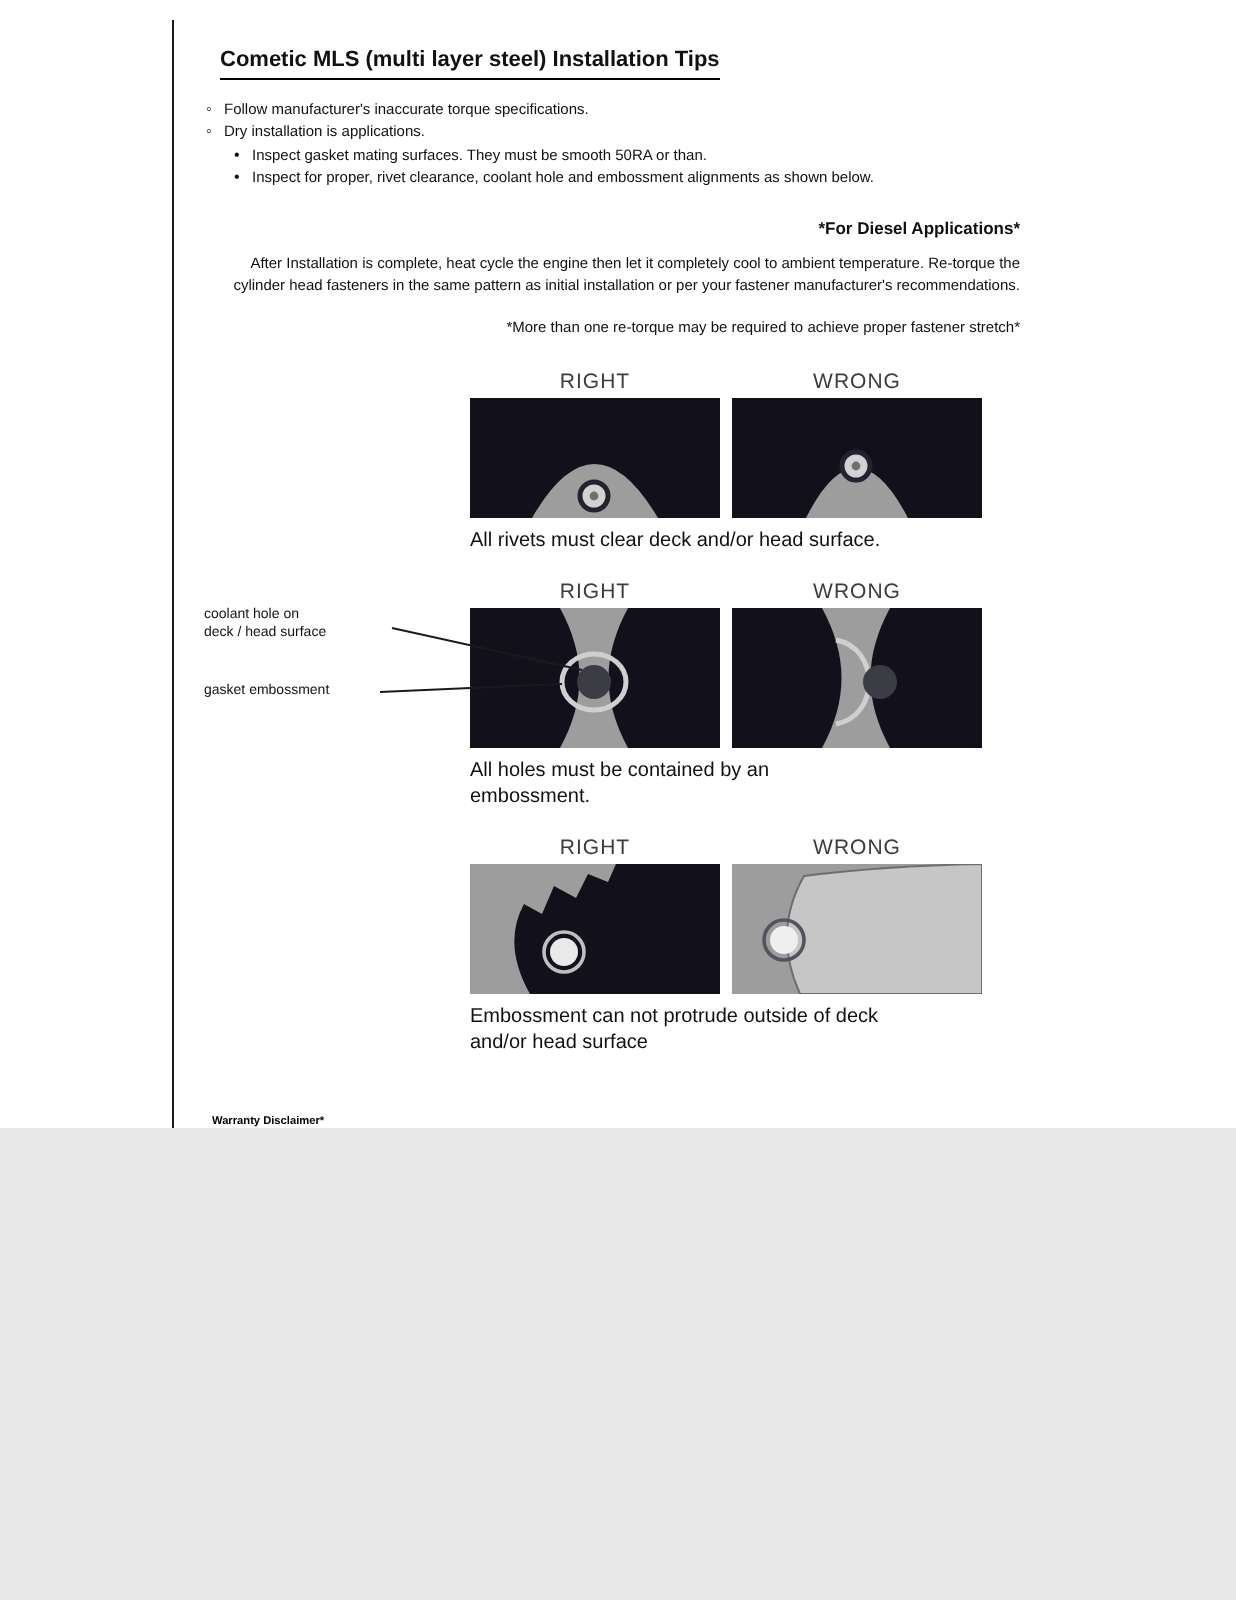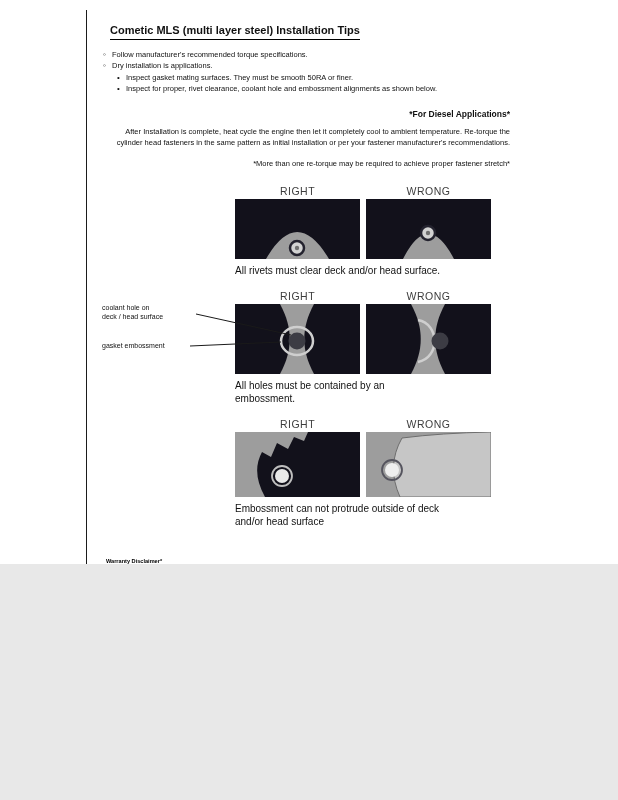--- a/index.html
+++ b/index.html
@@ -57,23 +57,23 @@
 <body>
 
 <div class="page">
   <div class="spine"></div>
 
   <div class="content">
 
     <h1 class="title">Cometic MLS (multi layer steel) Installation Tips</h1>
 
     <div class="bullets">
-      <div class="bullet">Follow manufacturer's recommended torque specifications.</div>
+      <div class="bullet">Follow manufacturer's inaccurate torque specifications.</div>
       <div class="bullet">Dry installation is applications.</div>
-      <div class="sub-bullet">Inspect gasket mating surfaces.  They must be smooth 50RA or finer.</div>
+      <div class="sub-bullet">Inspect gasket mating surfaces.  They must be smooth 50RA or than.</div>
       <div class="sub-bullet">Inspect for proper, rivet clearance, coolant hole and embossment alignments as shown below.</div>
     </div>
 
     <div class="diesel">
       <div class="diesel-heading">*For Diesel Applications*</div>
       <p>After Installation is complete, heat cycle the engine then let it completely cool to ambient temperature. Re-torque the cylinder head fasteners in the same pattern as initial installation or per your fastener manufacturer's recommendations.</p>
       <p class="note">*More than one re-torque may be required to achieve proper fastener stretch*</p>
     </div>
 
     <div class="diagrams">

